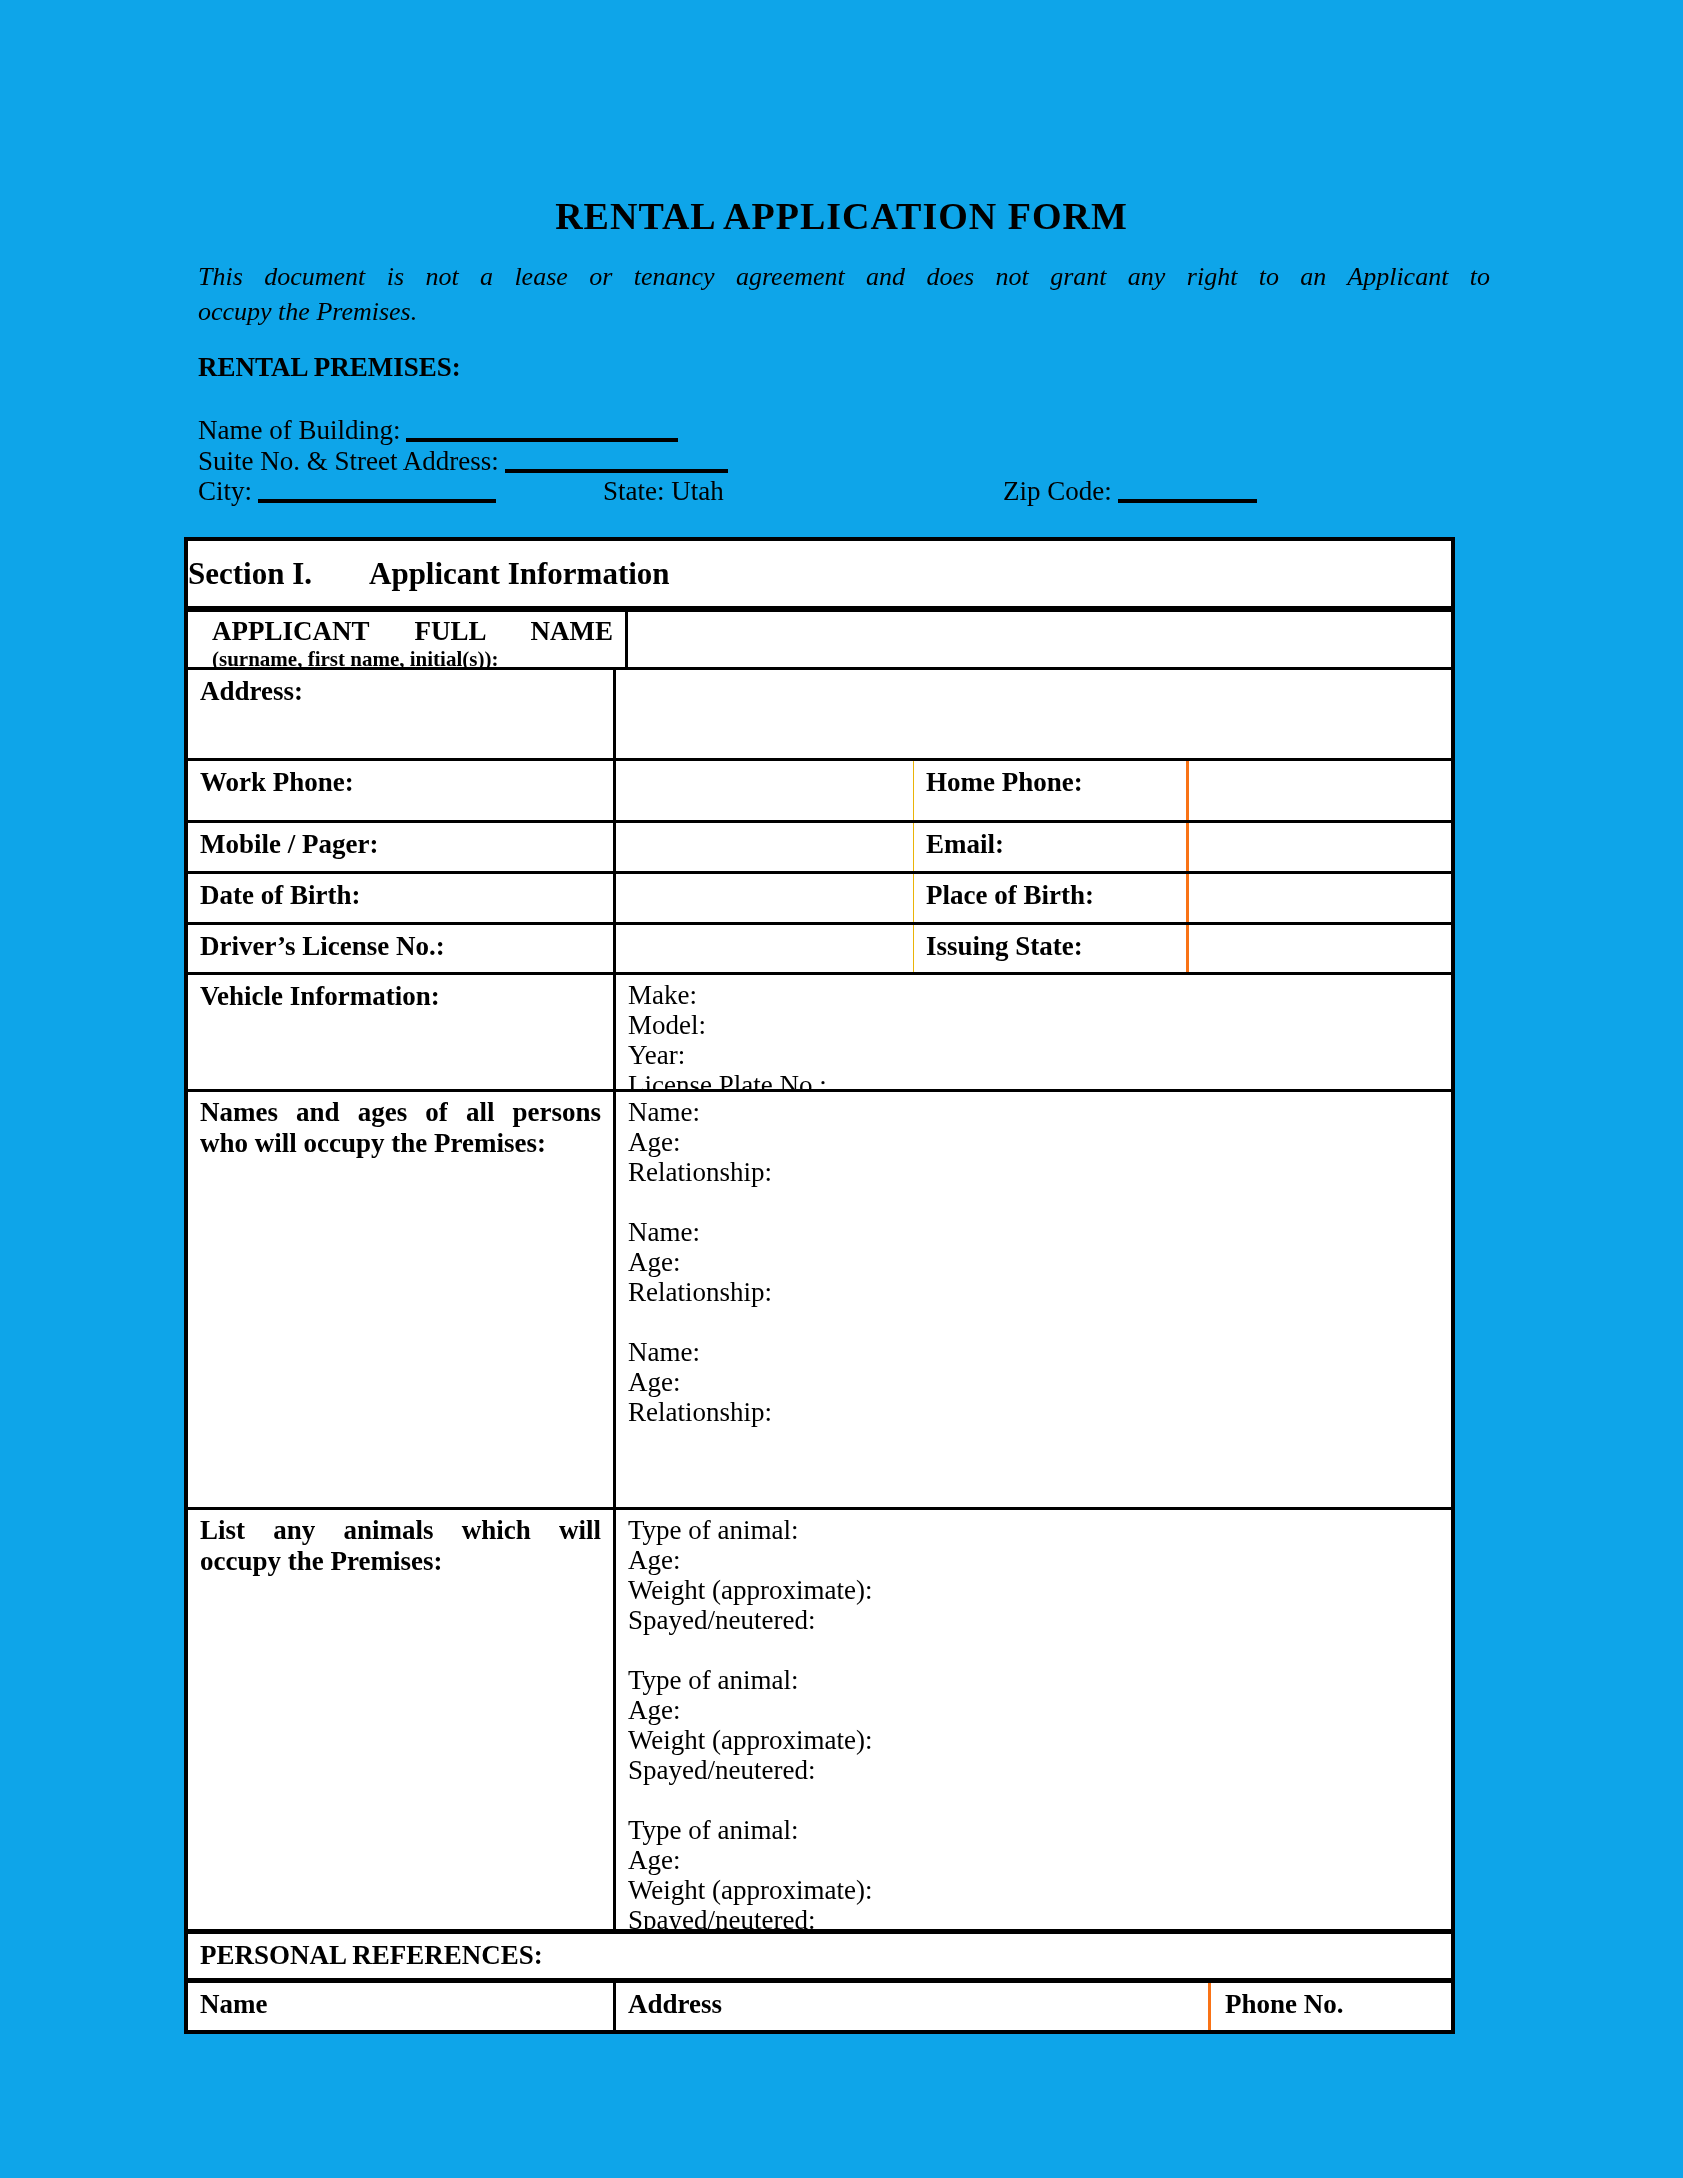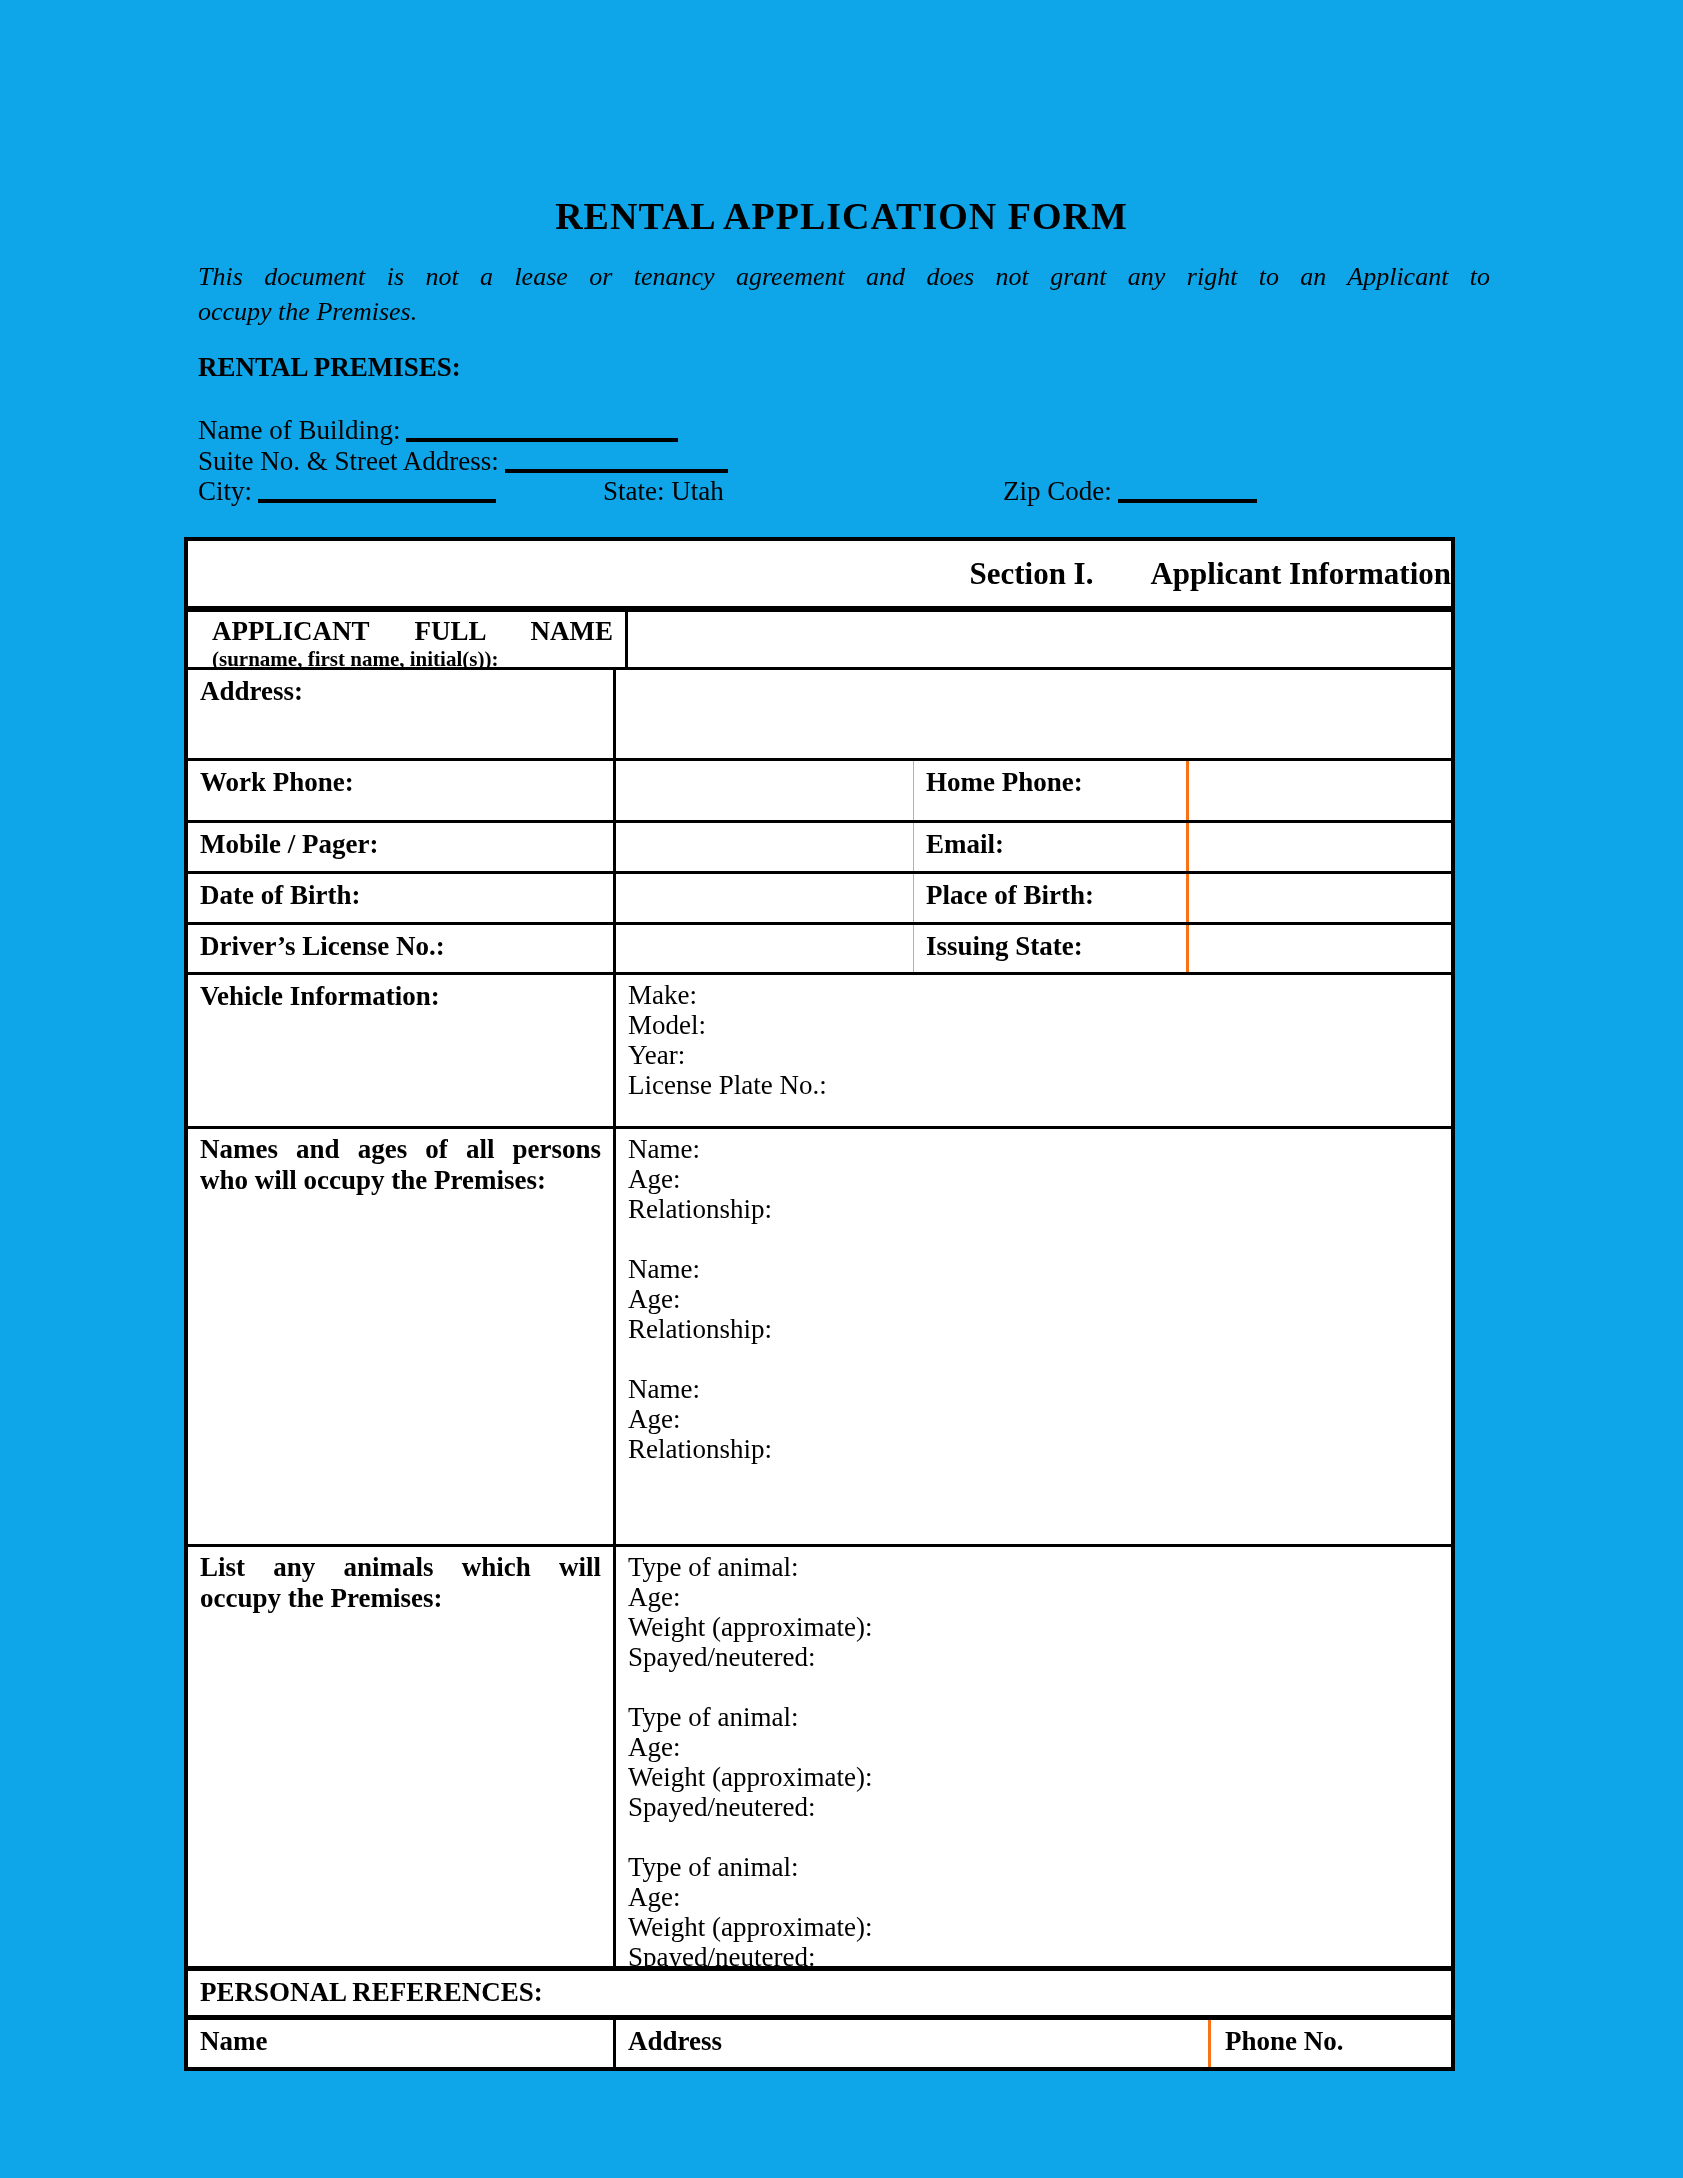--- a/index.html
+++ b/index.html
@@ -91,31 +91,31 @@
   .mid  { width: 595px; border-left: 3px solid #000; padding: 5px 10px 16px 12px; }
   .full { flex: 1; padding: 5px 10px 0 12px; }
 
   .r-header { height: 65px; }
   .r-name   { height: 61px; padding-left: 12px; }
   .r-addr   { height: 91px; }
   .r-wp     { height: 62px; }
   .r-me     { height: 51px; }
   .r-dob    { height: 51px; }
   .r-lic    { height: 50px; }
-  .r-veh    { height: 154px; }
+  .r-veh    { height: 117px; }
   .r-occ    { height: 418px; }
   .r-ani    { height: 422px; }
   .r-pr     { height: 49px; }
   .r-refs   { height: 52px; }
 
   .section-heading {
     flex: 1;
     display: flex;
     align-items: center;
-    justify-content: flex-end;
+    justify-content: flex-start;
     gap: 57px;
     font-size: 31px;
     font-weight: bold;
   }
 
   .lbl { font-weight: bold; font-size: 27px; line-height: 32px; }
   .lbl-just { font-weight: bold; font-size: 27px; line-height: 31px;
               text-align: justify; text-align-last: justify; }
   .lbl-sub  { font-weight: bold; font-size: 21px; line-height: 27px; }
 

